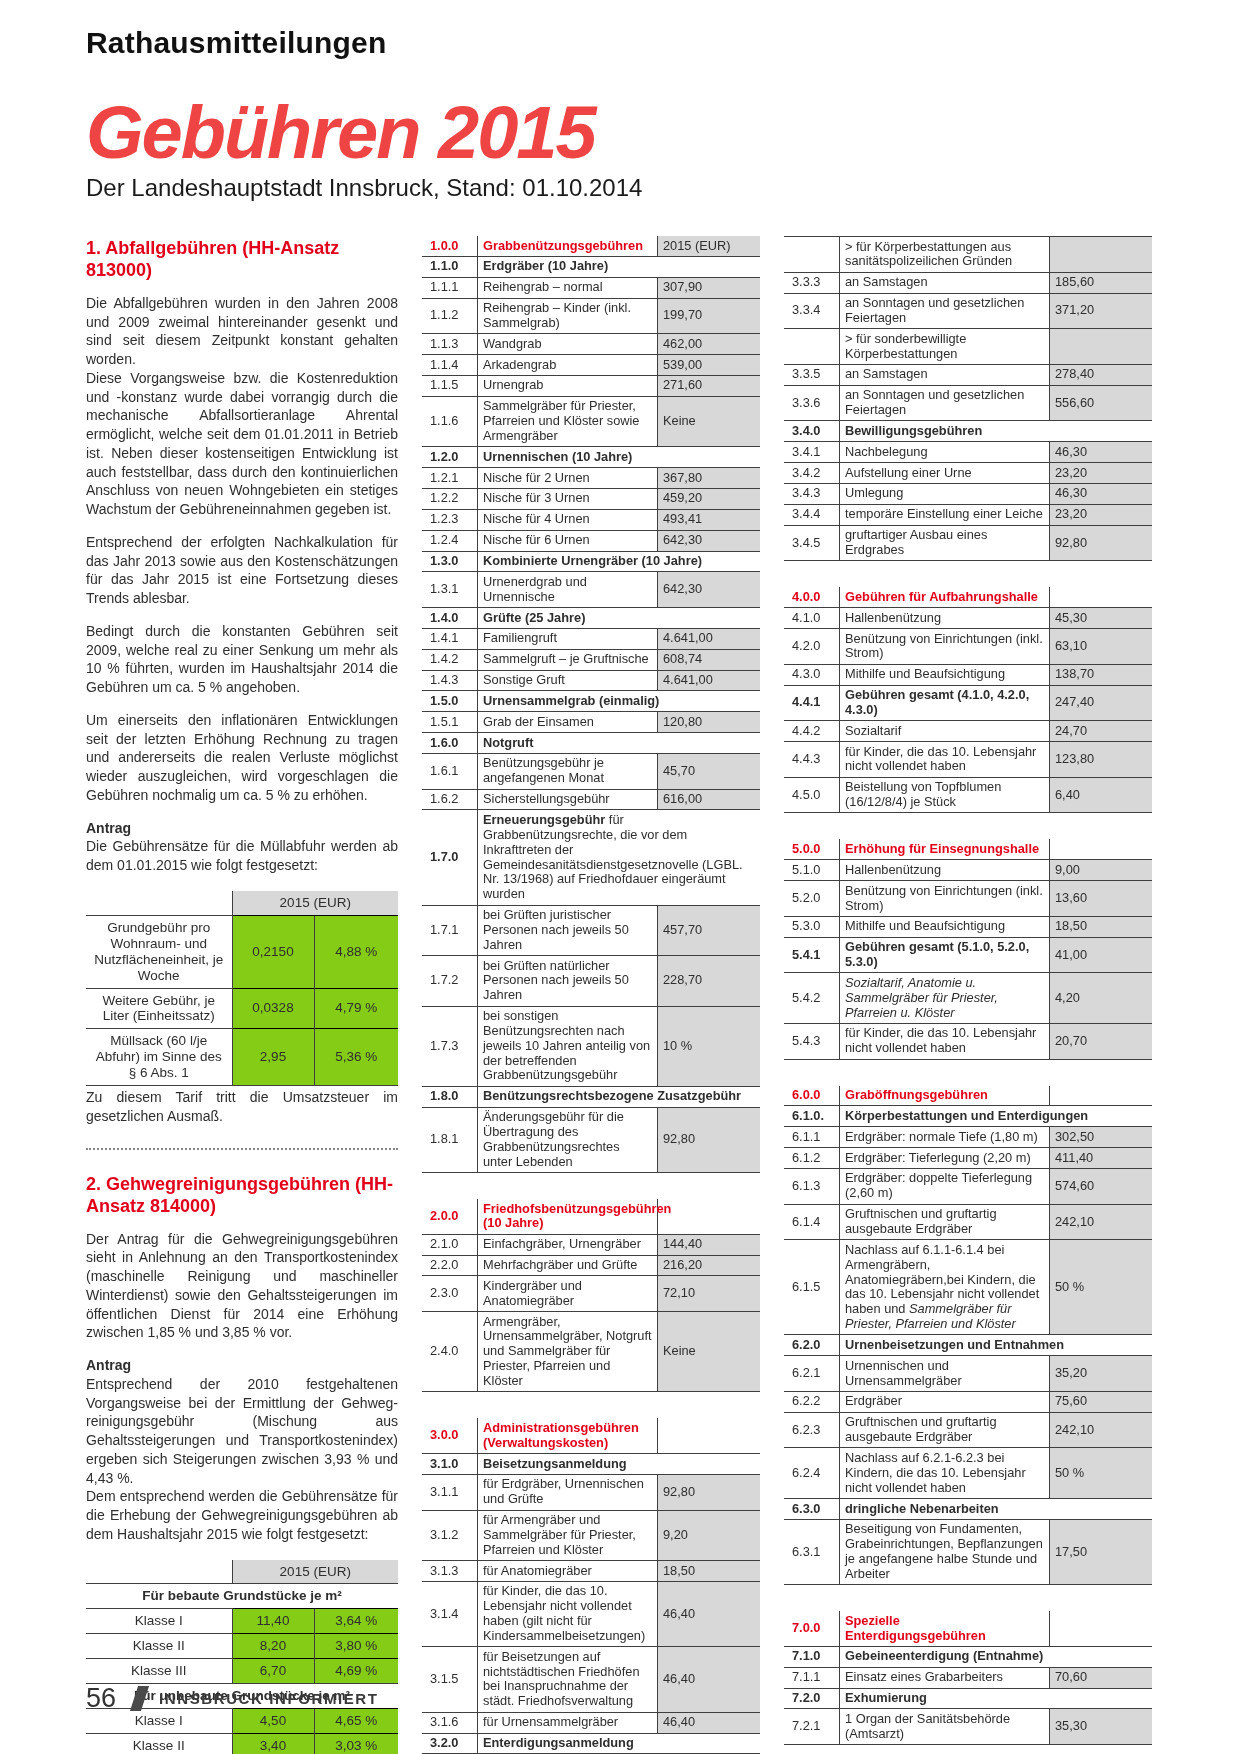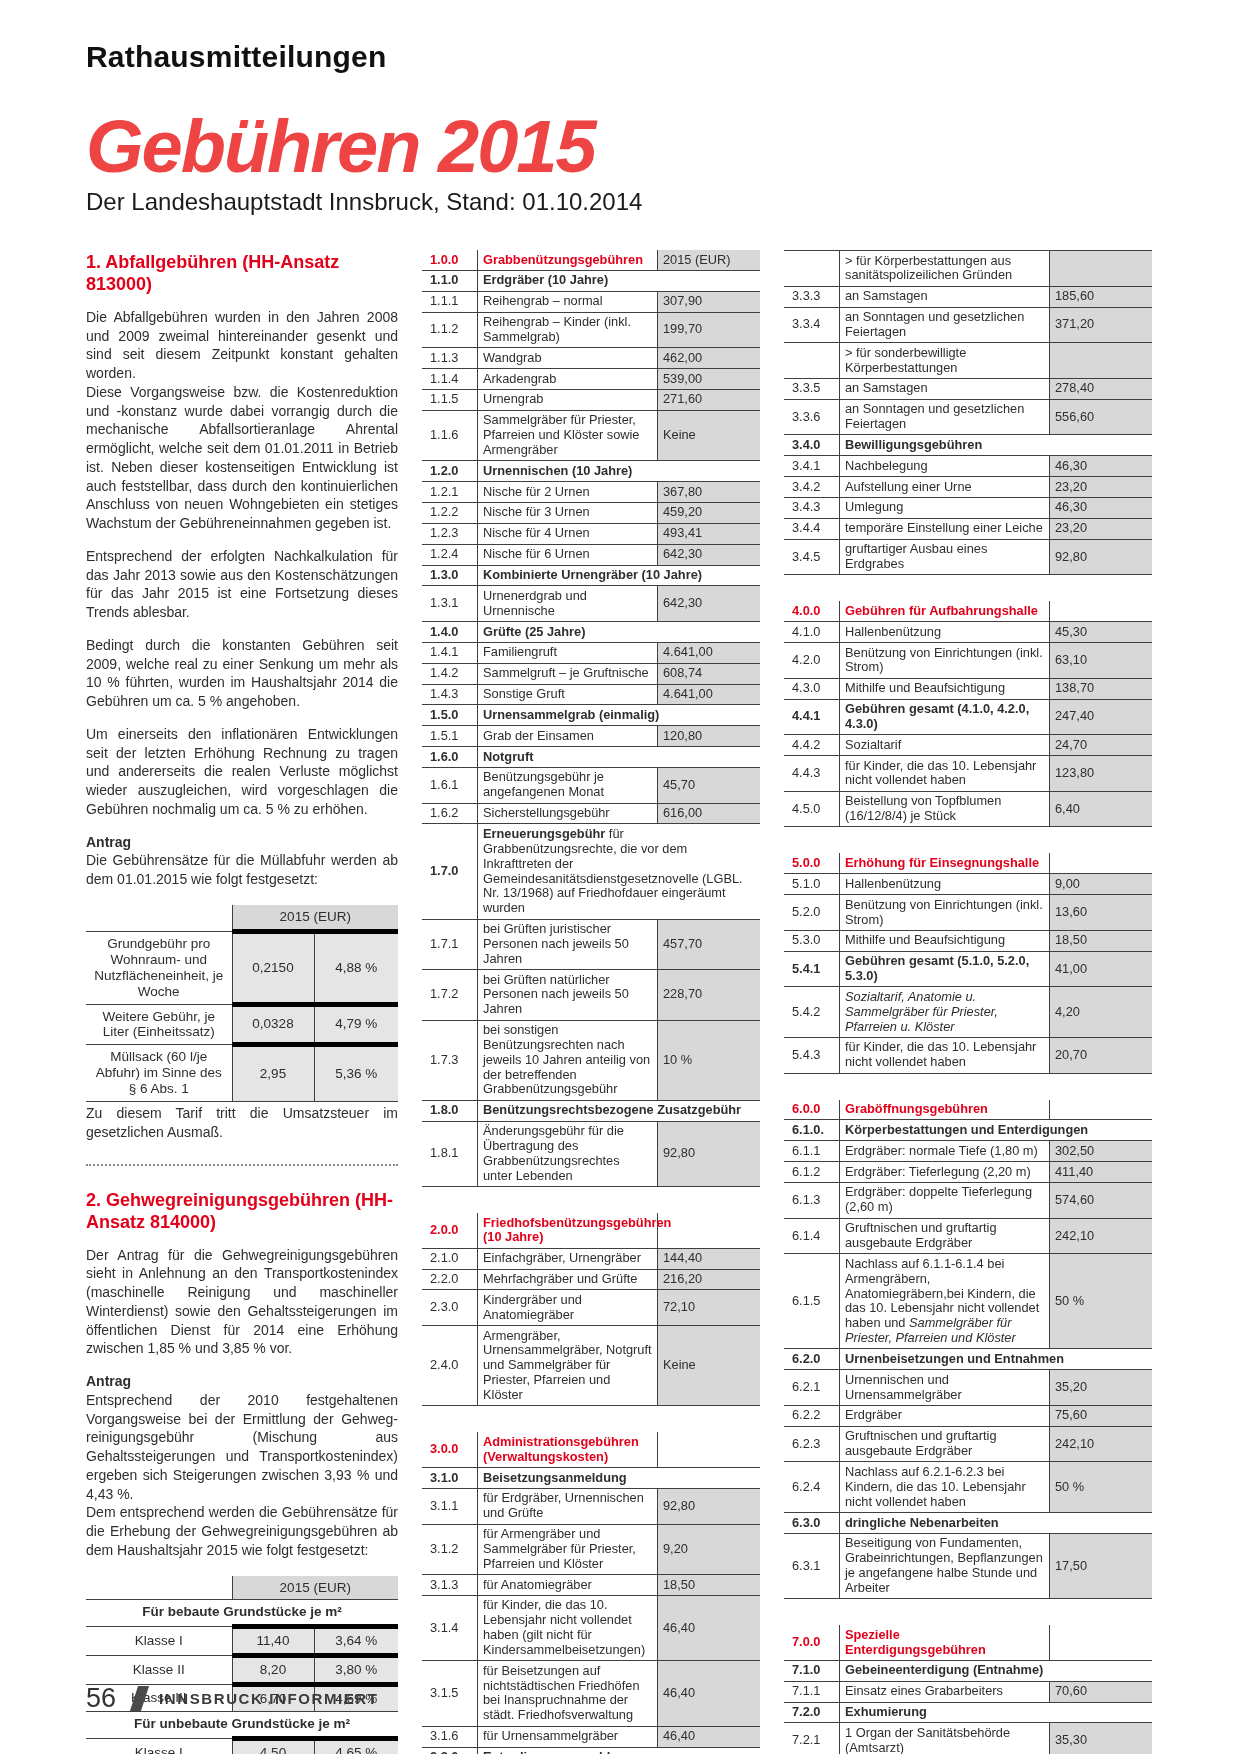--- a/index.html
+++ b/index.html
@@ -1,38 +1,38 @@
 <!DOCTYPE html>
 <html lang="de"><head>
 <meta charset="utf-8">
 <style>
   html,body{margin:0;padding:0;background:#e8e8e8;}
   .page{
     width:1240px;height:1754px;margin:0 auto;background:#ffffff;position:relative;
-    box-sizing:border-box;padding:34px 88px 0 86px;
+    box-sizing:border-box;padding:20px 88px 0 86px;
     font-family:"Liberation Sans","DejaVu Sans",sans-serif;color:#2e2e2e;overflow:hidden;
   }
   .kicker{font-size:30px;font-weight:bold;color:#111;margin:6px 0 36px;letter-spacing:.2px;}
   .main-title{font-size:74px;font-weight:bold;font-style:italic;color:#ef4444;margin:0 0 4px;letter-spacing:-2px;line-height:1;}
   .subtitle{font-size:24px;color:#1b1b1b;margin:0 0 34px;}
   .columns{display:grid;grid-template-columns:312px 338px 368px;column-gap:24px;}
   
   .col-left{font-size:14px;line-height:1.34;text-align:justify;}
   .col-left p{margin:0 0 14px;}
   .col-left p.nogap{margin-bottom:0;}
   .red-h{font-size:18px;font-weight:bold;color:#e2001a;margin:2px 0 12px;line-height:1.22;text-align:left;}
   .antrag-label{font-weight:bold;margin:2px 0 0;}
   .note{margin:8px 0 0;}
   .dotted-sep{border-top:2px dotted #888;height:0;margin:22px 0 24px;}
   
   .ltab{width:100%;border-collapse:collapse;table-layout:fixed;margin:16px 0 2px;font-size:13.5px;}
   .ltab td{padding:4px 6px;line-height:1.18;vertical-align:middle;text-align:center;}
   .ltab .lt-head{background:#d8d8d8;text-align:center;border-left:1px solid #3f3f3f;}
   .ltab .lt-label{border-top:1px solid #3f3f3f;}
-  .ltab .lt-v{border-top:5px solid #000000;border-left:1px solid #3f3f3f;background:#e5e5e5;}
+  .ltab .lt-v{border-top:1px solid #000000;border-left:1px solid #3f3f3f;background:#84cc16;}
   .ltab tr.lt-sub td{border-top:1px solid #3f3f3f;font-weight:bold;}
   .ltab tr:last-child td{border-bottom:1px solid #3f3f3f;}
   .ltab .lt-c{text-align:center;}
   
   .fee{width:100%;border-collapse:collapse;table-layout:fixed;margin:0 0 26px;font-size:12.8px;}
   .fee td{padding:2.5px 5px;line-height:1.16;vertical-align:middle;}
   .fee .f-code{width:42px;border-right:1px solid #3f3f3f;padding-left:8px;white-space:nowrap;}
   .fee .f-val{width:92px;border-left:1px solid #3f3f3f;}
   .fee .f-val.filled{background:#d8d8d8;}
   .fee tr+tr td{border-top:1px solid #3f3f3f;}

